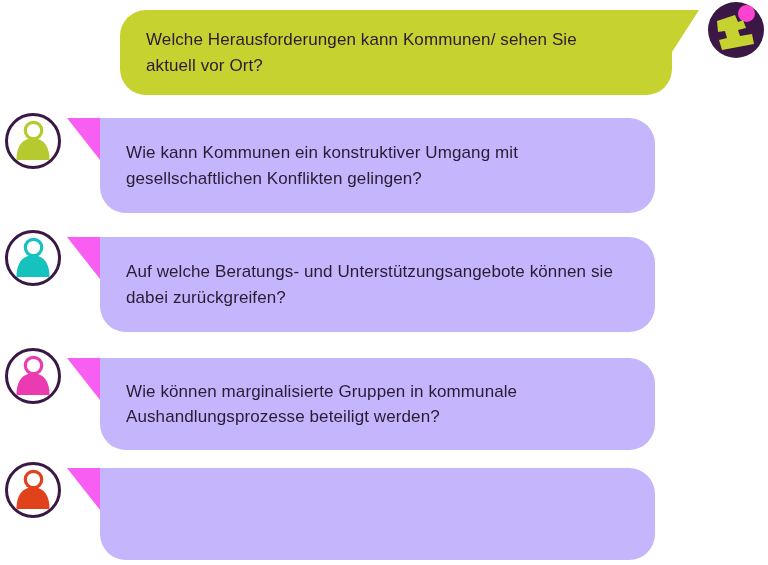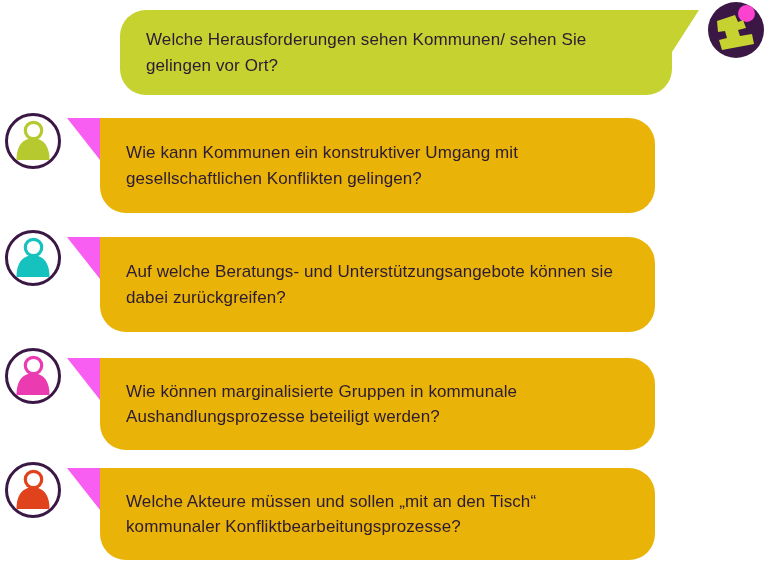--- a/index.html
+++ b/index.html
@@ -22,21 +22,21 @@
     padding:6px 60px 6px 26px;
   }
   .tail-right{
     position:absolute;right:-27px;top:0;width:27px;height:42px;
     background:#c6d22f;
     clip-path:polygon(0 0,100% 0,0 100%);
   }
   
   .bubble-pink{
     left:100px;width:555px;height:95px;
-    background:#eab308;border-radius:0 26px 26px 26px;
+    background:#c4b5fd;border-radius:0 26px 26px 26px;
     padding:6px 28px 6px 26px;
   }
   .tail-left{
     position:absolute;left:-33px;top:0;width:33px;height:42px;
     background:#f95ef2;
     clip-path:polygon(0 0,100% 0,100% 100%);
   }
   .bubble-q1{top:118px;}
   .bubble-q2{top:237px;}
   .bubble-q3{top:358px;height:92px;align-items:center;}
@@ -71,21 +71,21 @@
 <body>
 
 <div class="logo-circle"></div>
 <div class="logo-dot" style="background: rgb(251, 67, 207);"></div>
 <svg class="logo-glyph" viewBox="0 0 56 56">
   <polygon points="9,19 27,13 30,20 35,18 38,26 30,28 32,34 44,32 46,42 14,48 11,38 19,36 17,29 10,30" fill="#c6d22f"></polygon>
 </svg>
 
 <div class="bubble bubble-green">
   <div class="tail-right"></div>
-  <div class="txt">Welche Herausforderungen sehen Kommunen/ sehen Sie gelingen vor Ort?</div>
+  <div class="txt">Welche Herausforderungen kann Kommunen/ sehen Sie aktuell vor Ort?</div>
 </div>
 
 <div class="avatar avatar-1">
   <svg viewBox="0 0 50 50">
     <path d="M8.5 44 C8.5 28 16 22.5 25 22.5 C34 22.5 41.5 28 41.5 44 Z" fill="#b6c92e"></path>
     <circle cx="25.5" cy="14.5" r="8.2" fill="#ffffff" stroke-width="3.2" stroke="#b6c92e"></circle>
   </svg>
 </div>
 <div class="avatar avatar-2">
   <svg viewBox="0 0 50 50">
@@ -113,14 +113,13 @@
 <div class="bubble bubble-pink bubble-q2">
   <div class="tail-left"></div>
   <div class="txt">Auf welche Beratungs- und Unterstützungsangebote können sie dabei zurückgreifen?</div>
 </div>
 <div class="bubble bubble-pink bubble-q3">
   <div class="tail-left"></div>
   <div class="txt">Wie können marginalisierte Gruppen in kommunale Aushandlungsprozesse beteiligt werden?</div>
 </div>
 <div class="bubble bubble-pink bubble-q4">
   <div class="tail-left"></div>
-  <div class="txt">Welche Akteure müssen und sollen „mit an den Tisch“ kommunaler Konfliktbearbeitungsprozesse?</div>
 </div>
 
 </body></html>

